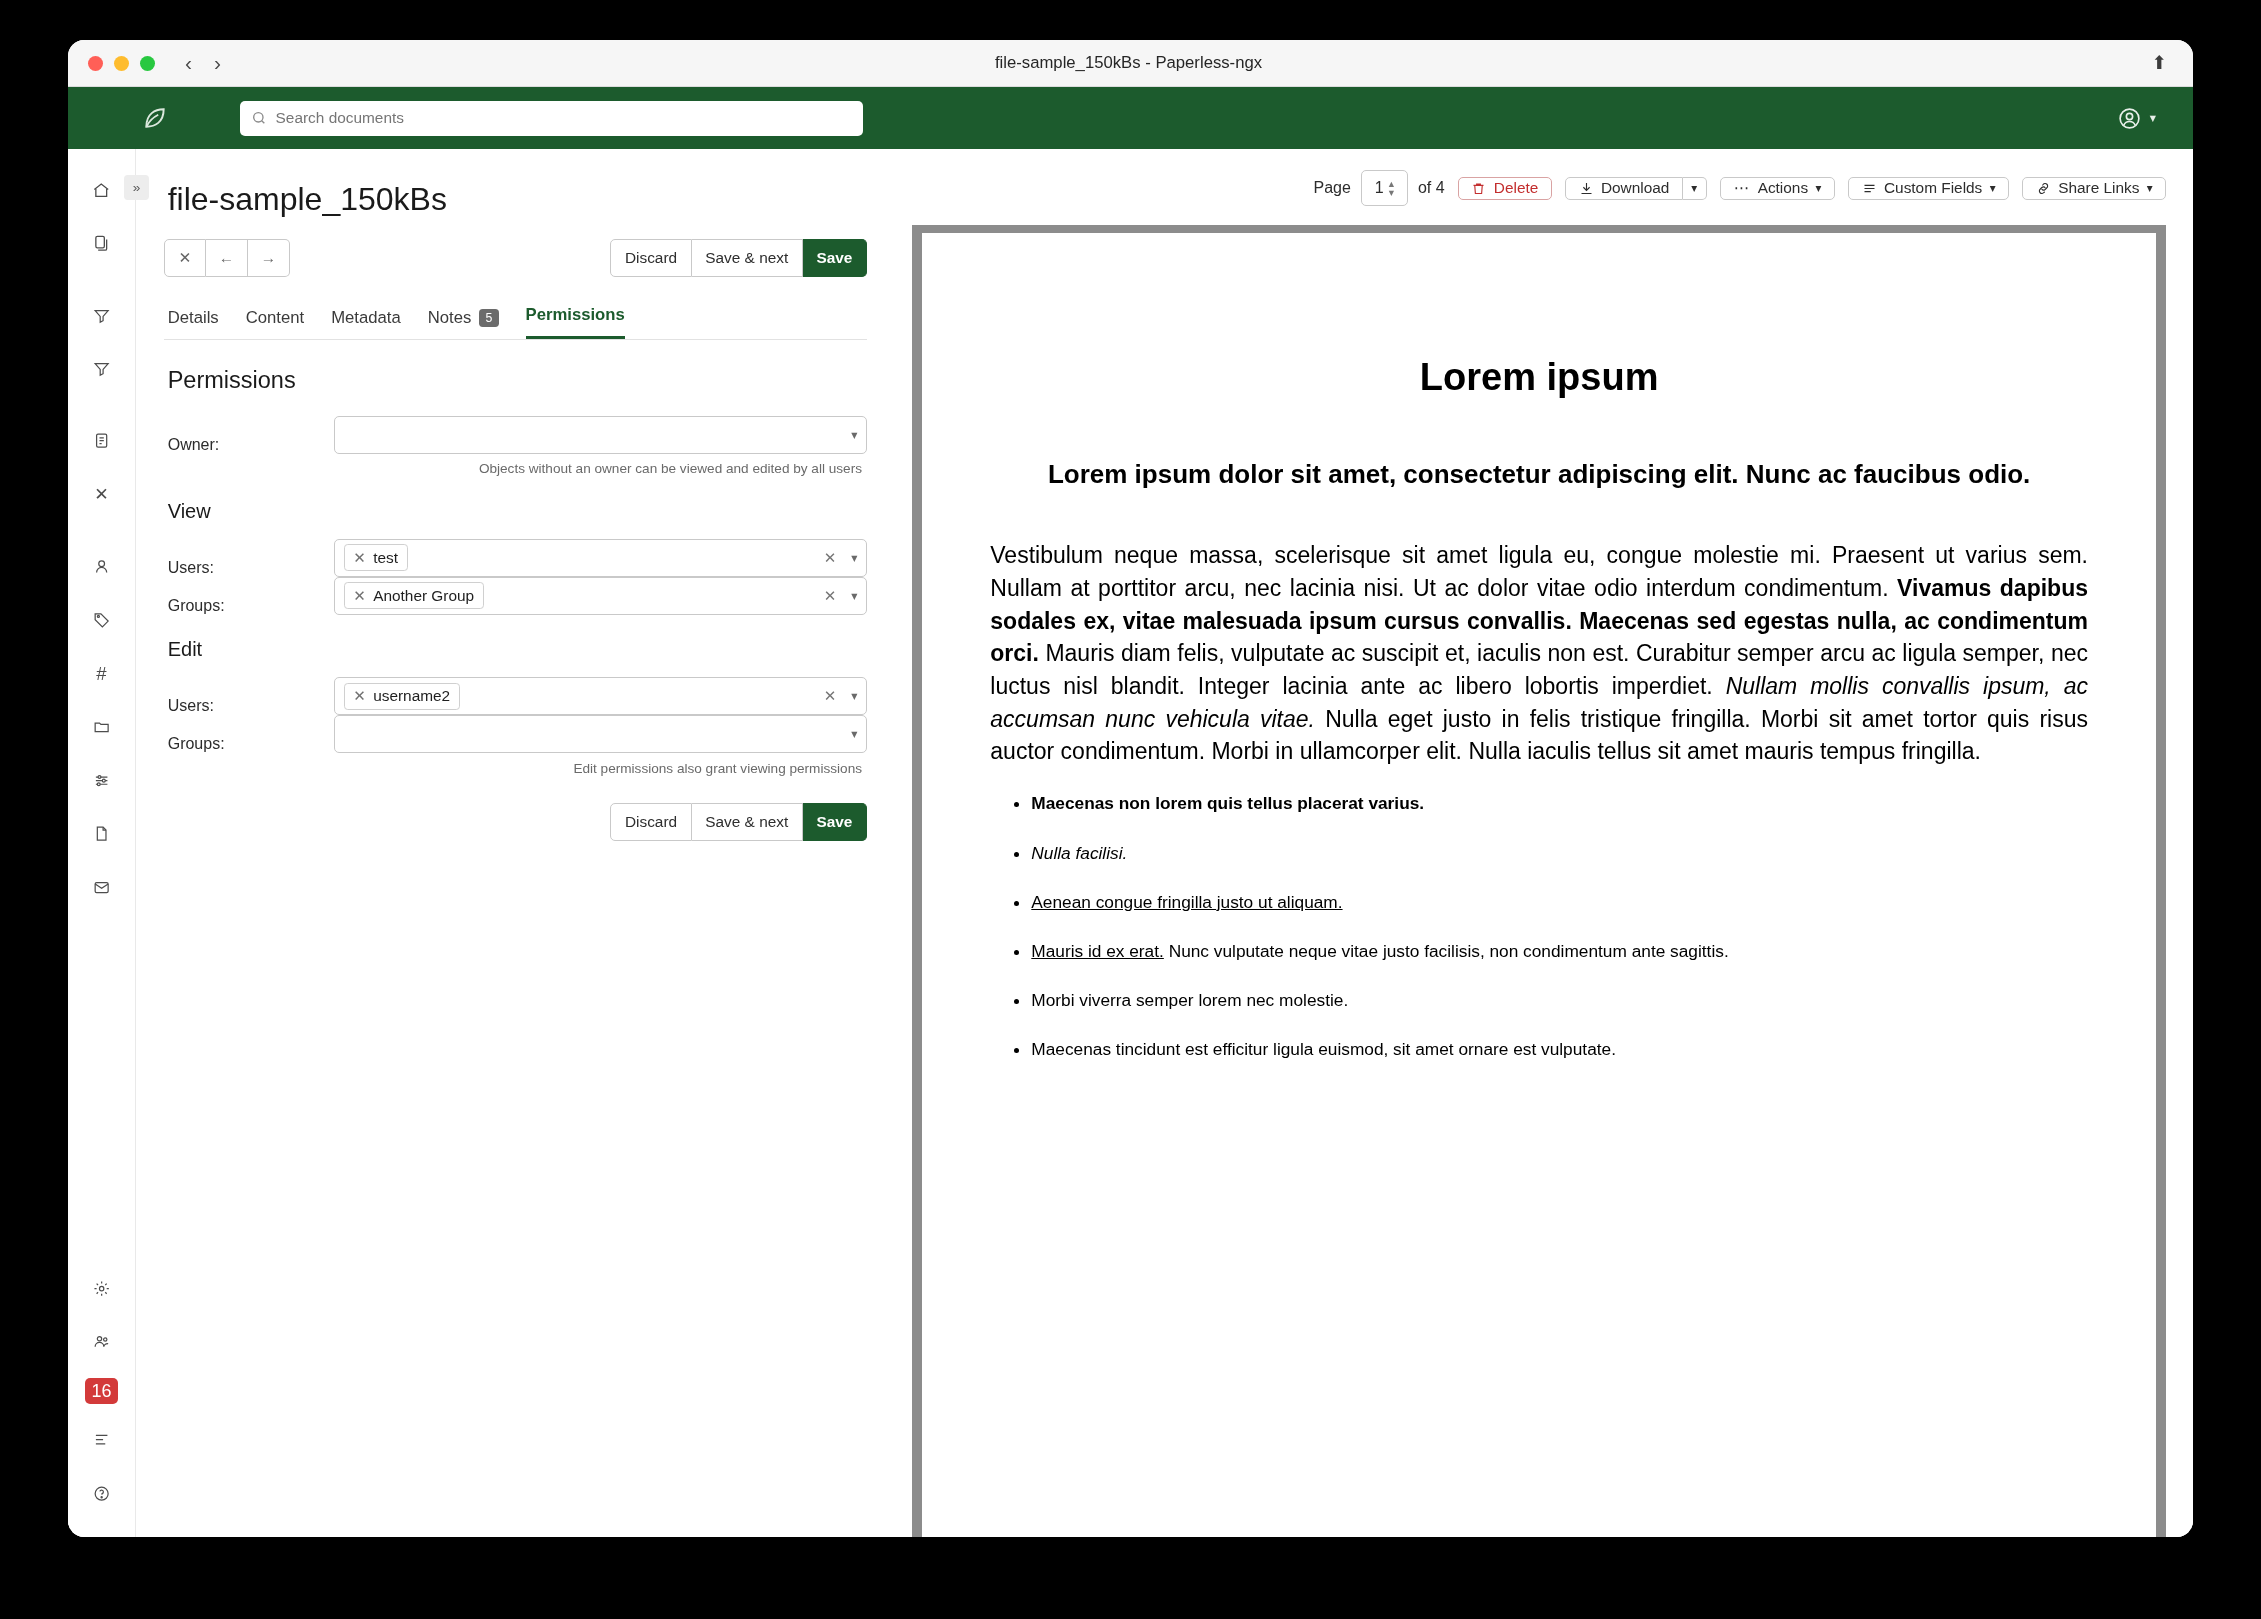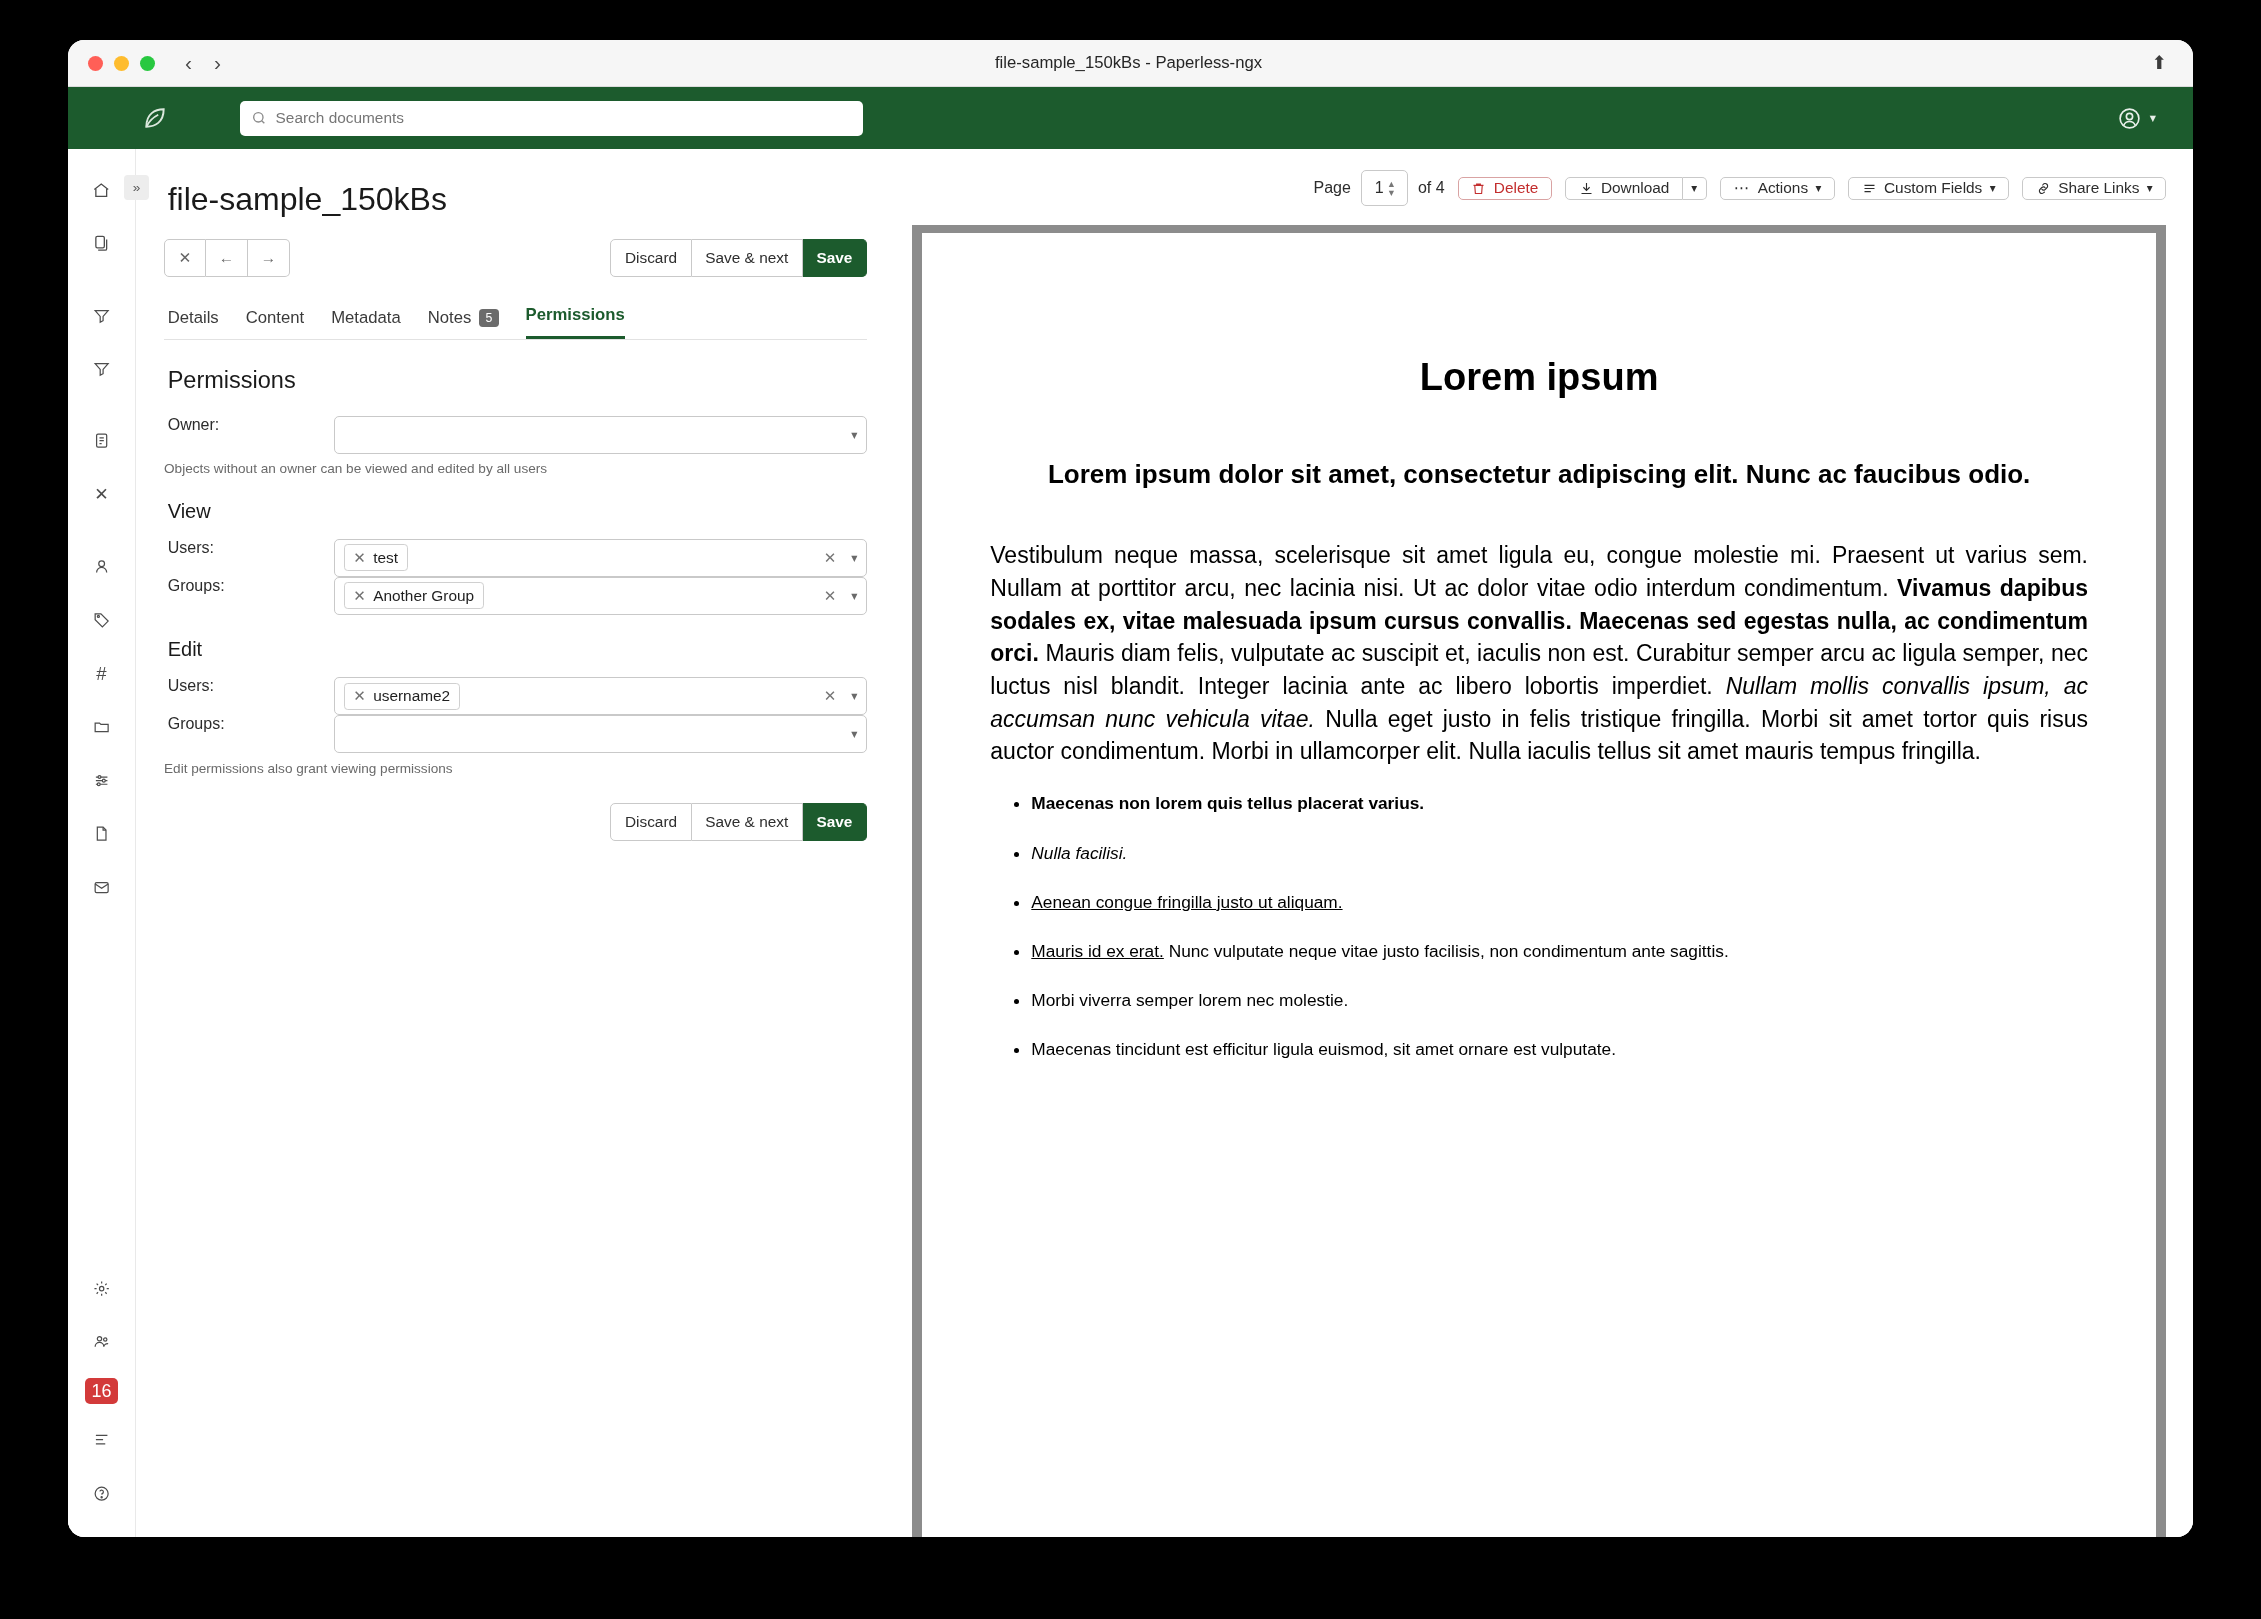--- a/index.html
+++ b/index.html
@@ -137,21 +137,21 @@
   }
   .tab.active { color: #1c5b2d; font-weight: 700; border-bottom: 3.1px solid #1c5b2d; }
   .tab .pill {
     background: #6b6b6b; color: #fff;
     font-size: 12.3px; border-radius: 3.7px; padding: 1.9px 6.2px;
   }
   .section-h {
     font-size: 23.5px; color: #1a1a1a; margin: 0 0 22px 3.7px;
   }
   .sub-h { font-size: 20px; color: #1a1a1a; margin: 23.5px 0 16px 3.7px; }
-  .formrow { display: flex; align-items: flex-start; }
+  .formrow { display: flex; align-items: flex-end; }
   .flabel { width: 170px; font-size: 16px; color: #2c2c2c; padding-left: 3.7px; }
   .field {
     flex: 1; height: 38px;
     border: 0.6px solid #c9c9c9; border-radius: 5px;
     background: #fff;
     display: flex; align-items: center;
     padding: 0 8.6px;
     position: relative;
   }
   .chip {
@@ -162,21 +162,21 @@
     font-size: 15.4px; color: #1f1f1f;
   }
   .chip .x { color: #707070; font-size: 15px; }
   .field .tools {
     margin-left: auto; display: flex; align-items: center; gap: 15px;
     color: #757575; font-size: 15px;
   }
   .field .caret { color: #6a6a6a; font-size: 12.3px; }
   .hint {
     font-size: 13.6px; color: #6a6a6a;
-    margin: 7.4px 5px 0 0;
+    text-align: right; margin: 7.4px 5px 0 0;
   }
   .footer-btns { display: flex; justify-content: flex-end; margin-top: 27px; }
   
   .viewer {
     flex: 1;
     background: #ffffff;
     padding: 0 27px 0 17.3px;
     display: flex; flex-direction: column;
   }
   .toolbar {

